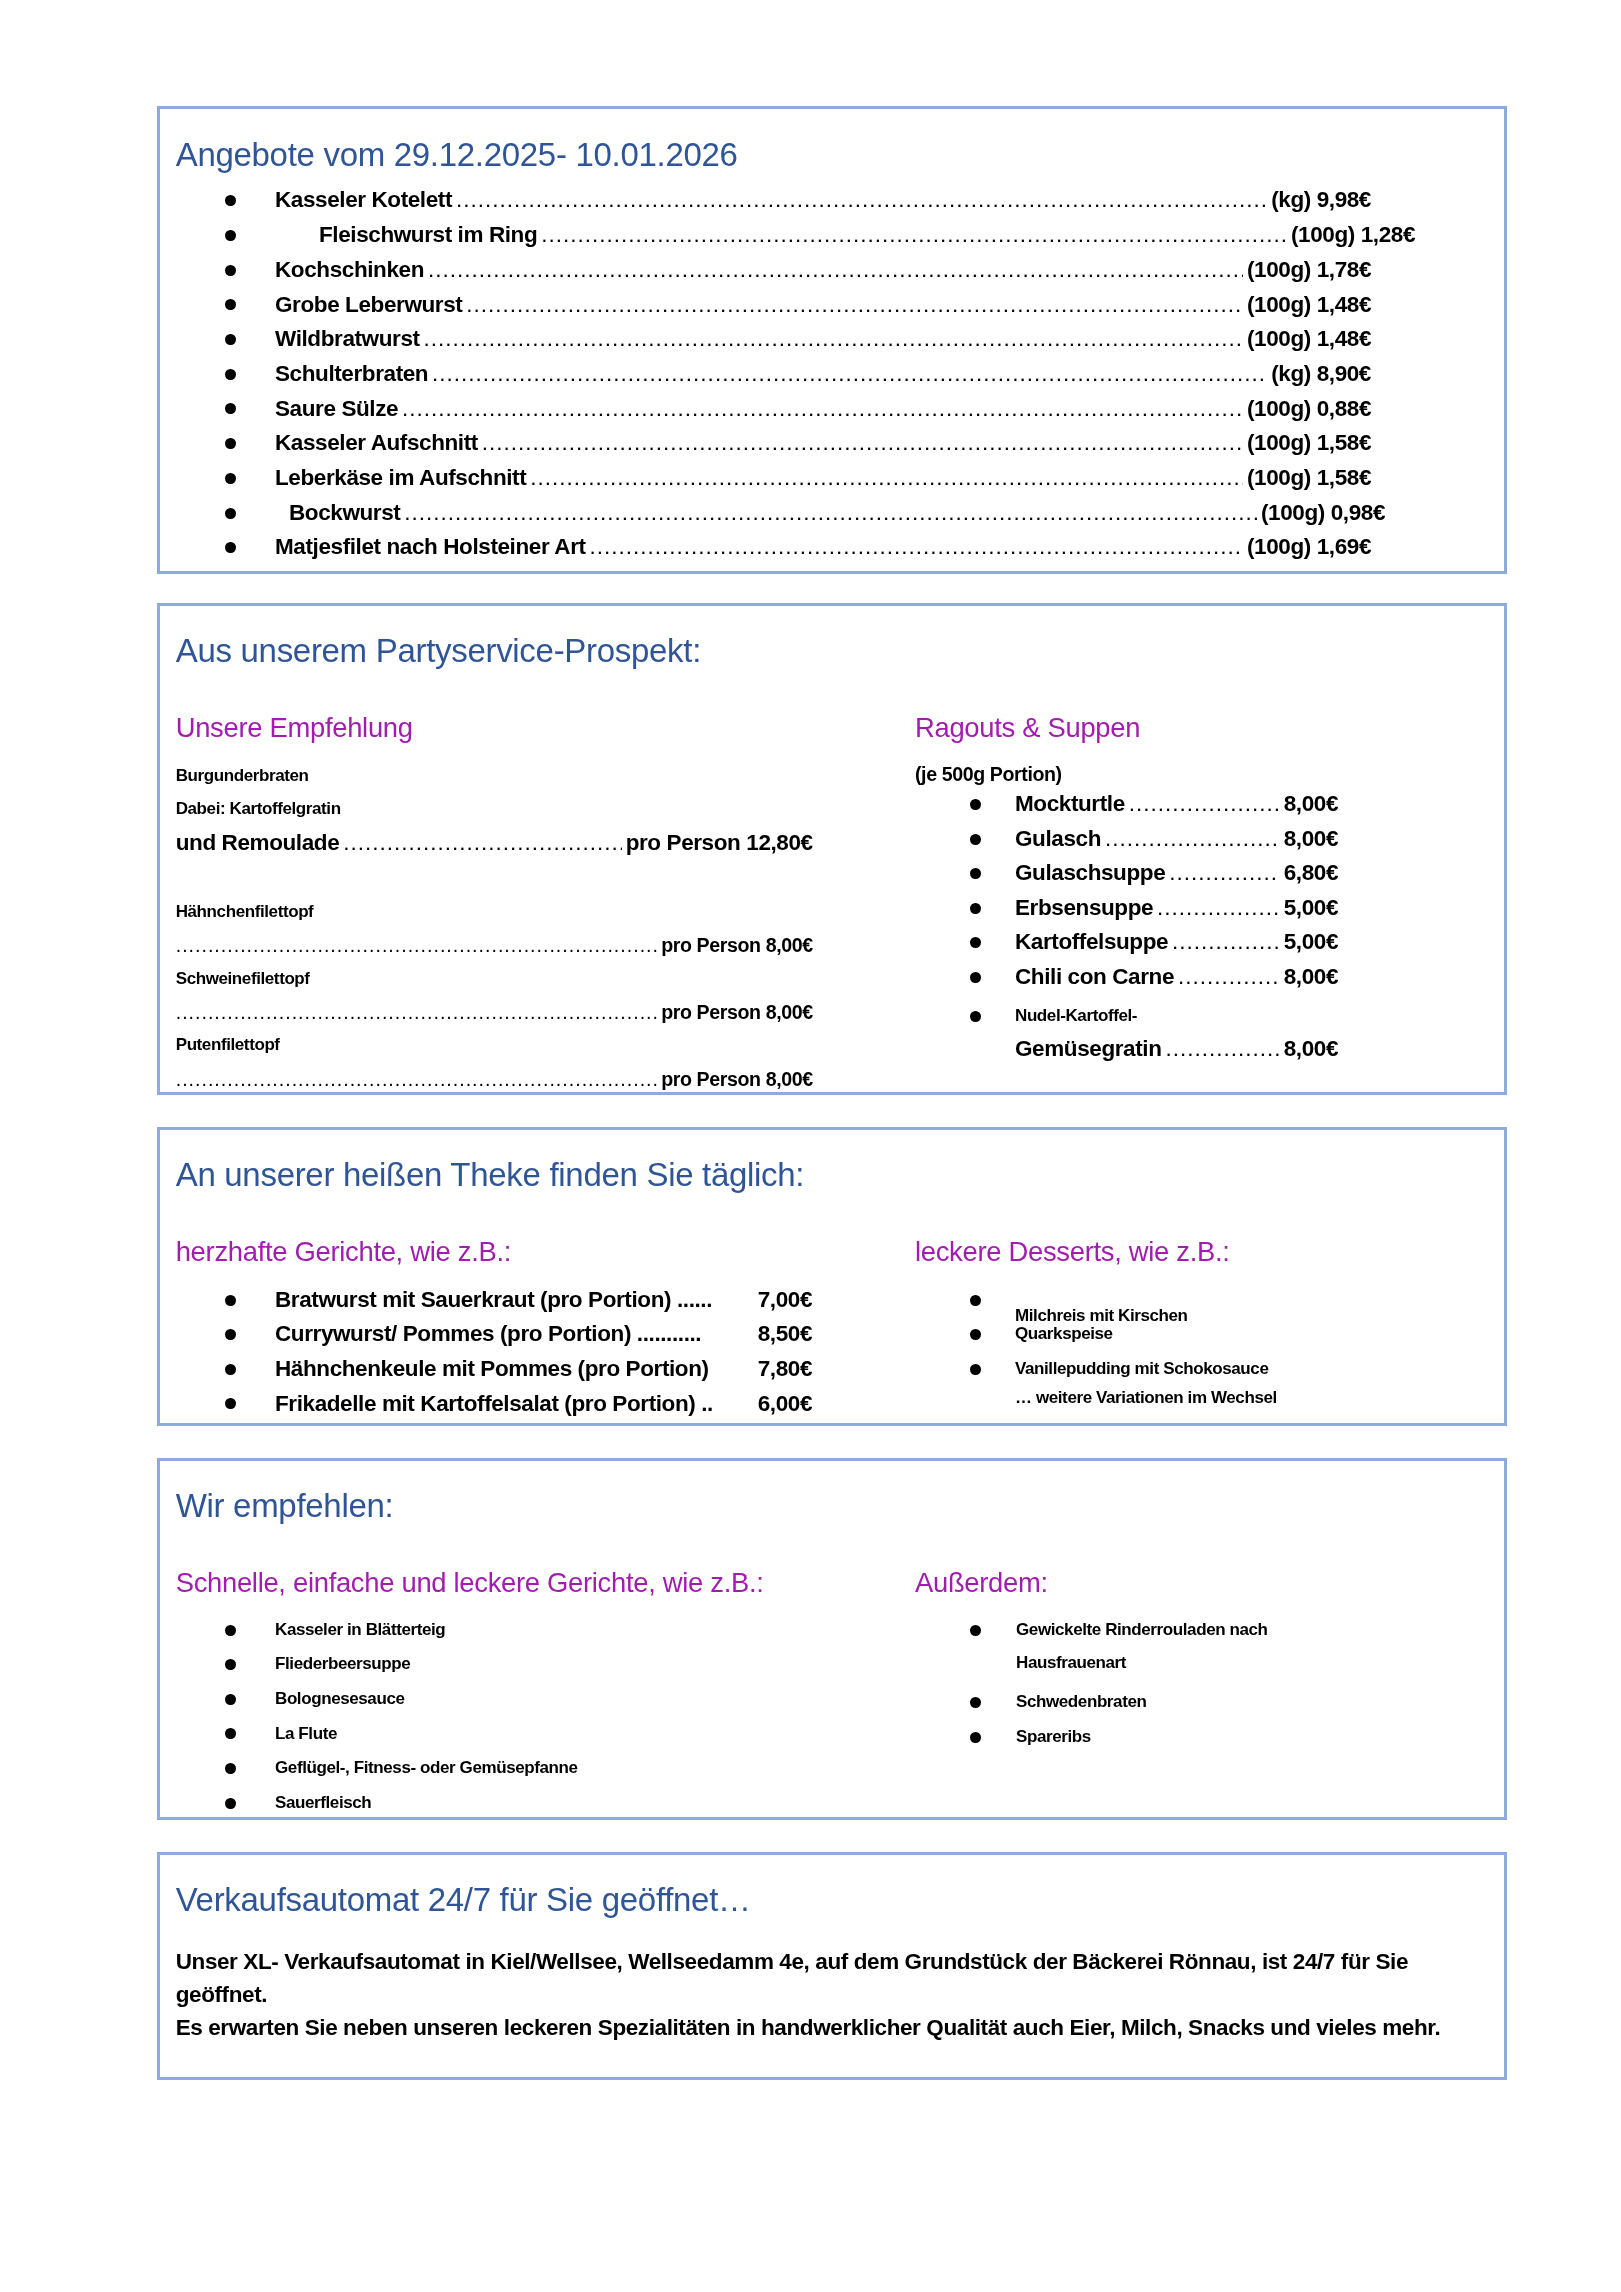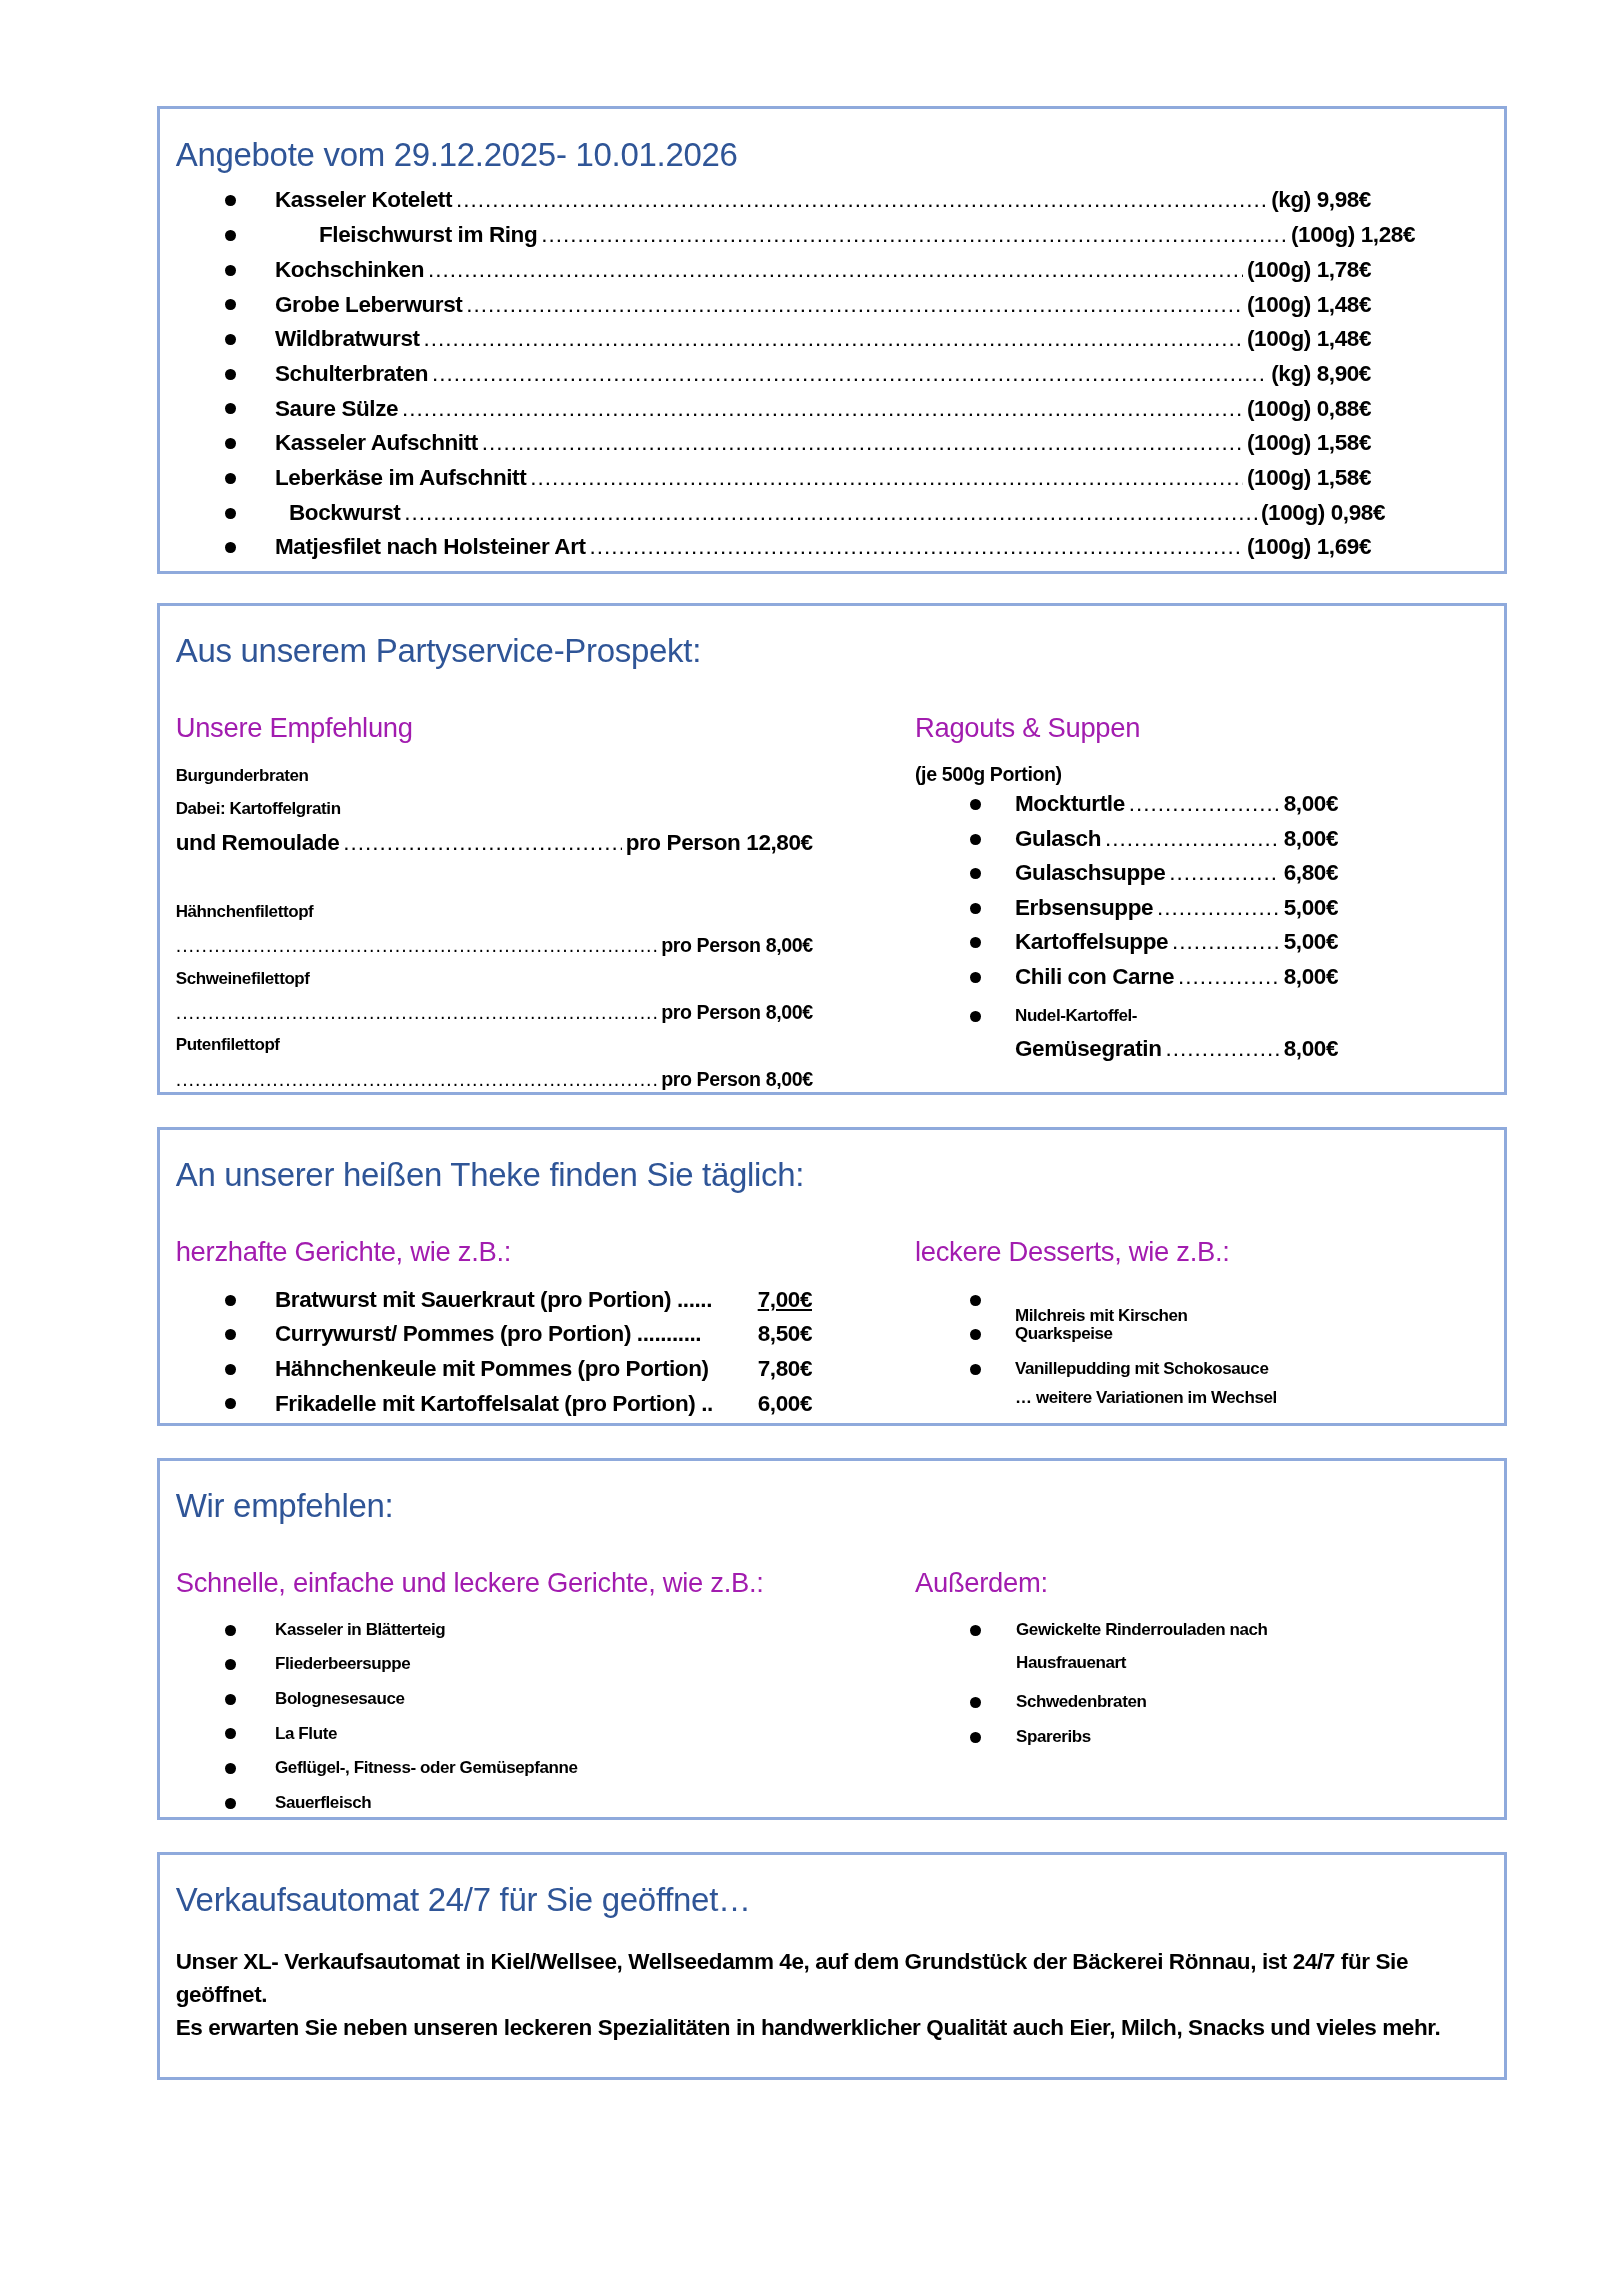--- a/index.html
+++ b/index.html
@@ -199,21 +199,21 @@
   </div>
 </div>
 
 <div class="box" style="top:1127px;height:299px;">
   <div class="h1" style="top:25.5px;">An unserer heißen Theke finden Sie täglich:</div>
   <div class="h2" style="left:15.7px;top:106px;">herzhafte Gerichte, wie z.B.:</div>
   <div id="hearty-list">
       <span class="bullet" style="left:65px;top:165px;"></span>
       <div class="leader" style="left:115px;top:155px;width:537px;">
         <span style="flex:1;">Bratwurst mit Sauerkraut (pro Portion) ......</span>
-        <span style="margin-left:6px;text-decoration:underline;">7,00€</span>
+        <span style="margin-left:6px;">7,00€</span>
       </div>
       <span class="bullet" style="left:65px;top:199px;"></span>
       <div class="leader" style="left:115px;top:189px;width:537px;">
         <span style="flex:1;">Currywurst/ Pommes (pro Portion) ...........</span>
         <span style="margin-left:5.9px;">8,50€</span>
       </div>
       <span class="bullet" style="left:65px;top:234px;"></span>
       <div class="leader" style="left:115px;top:224px;width:537px;">
         <span style="flex:1;">Hähnchenkeule mit Pommes (pro Portion)</span>
         <span style="margin-left:5.9px;">7,80€</span>

